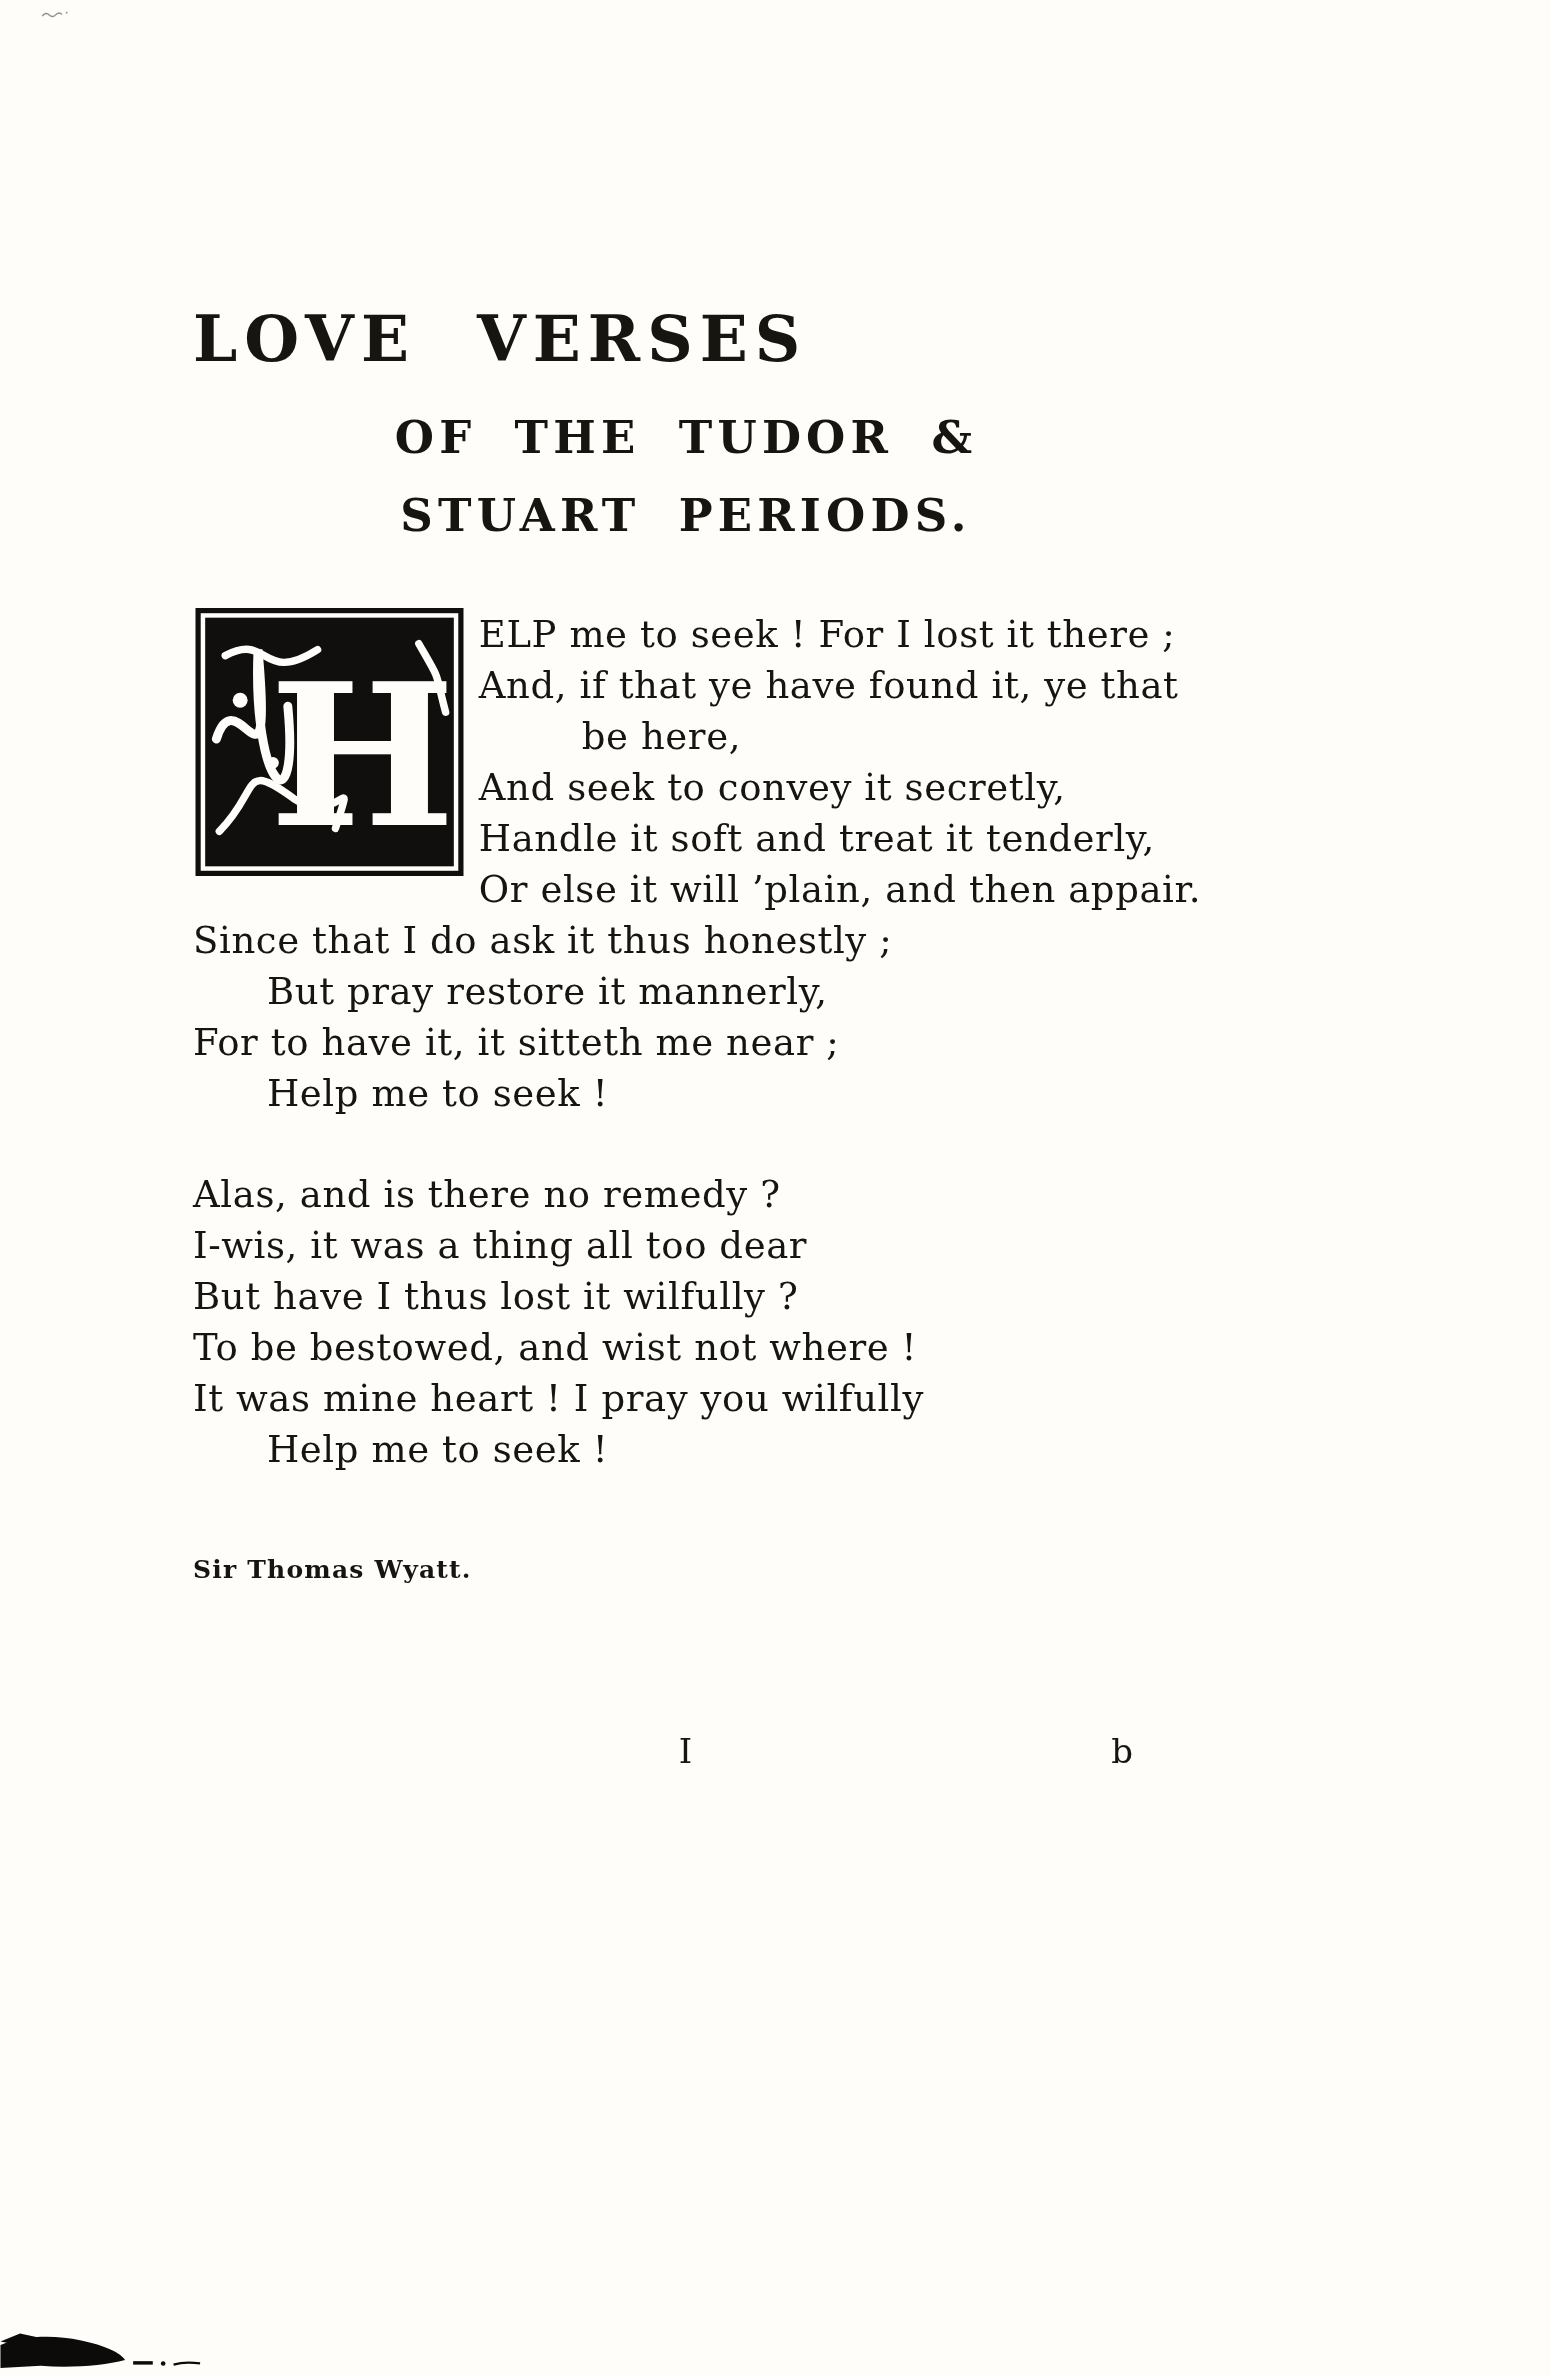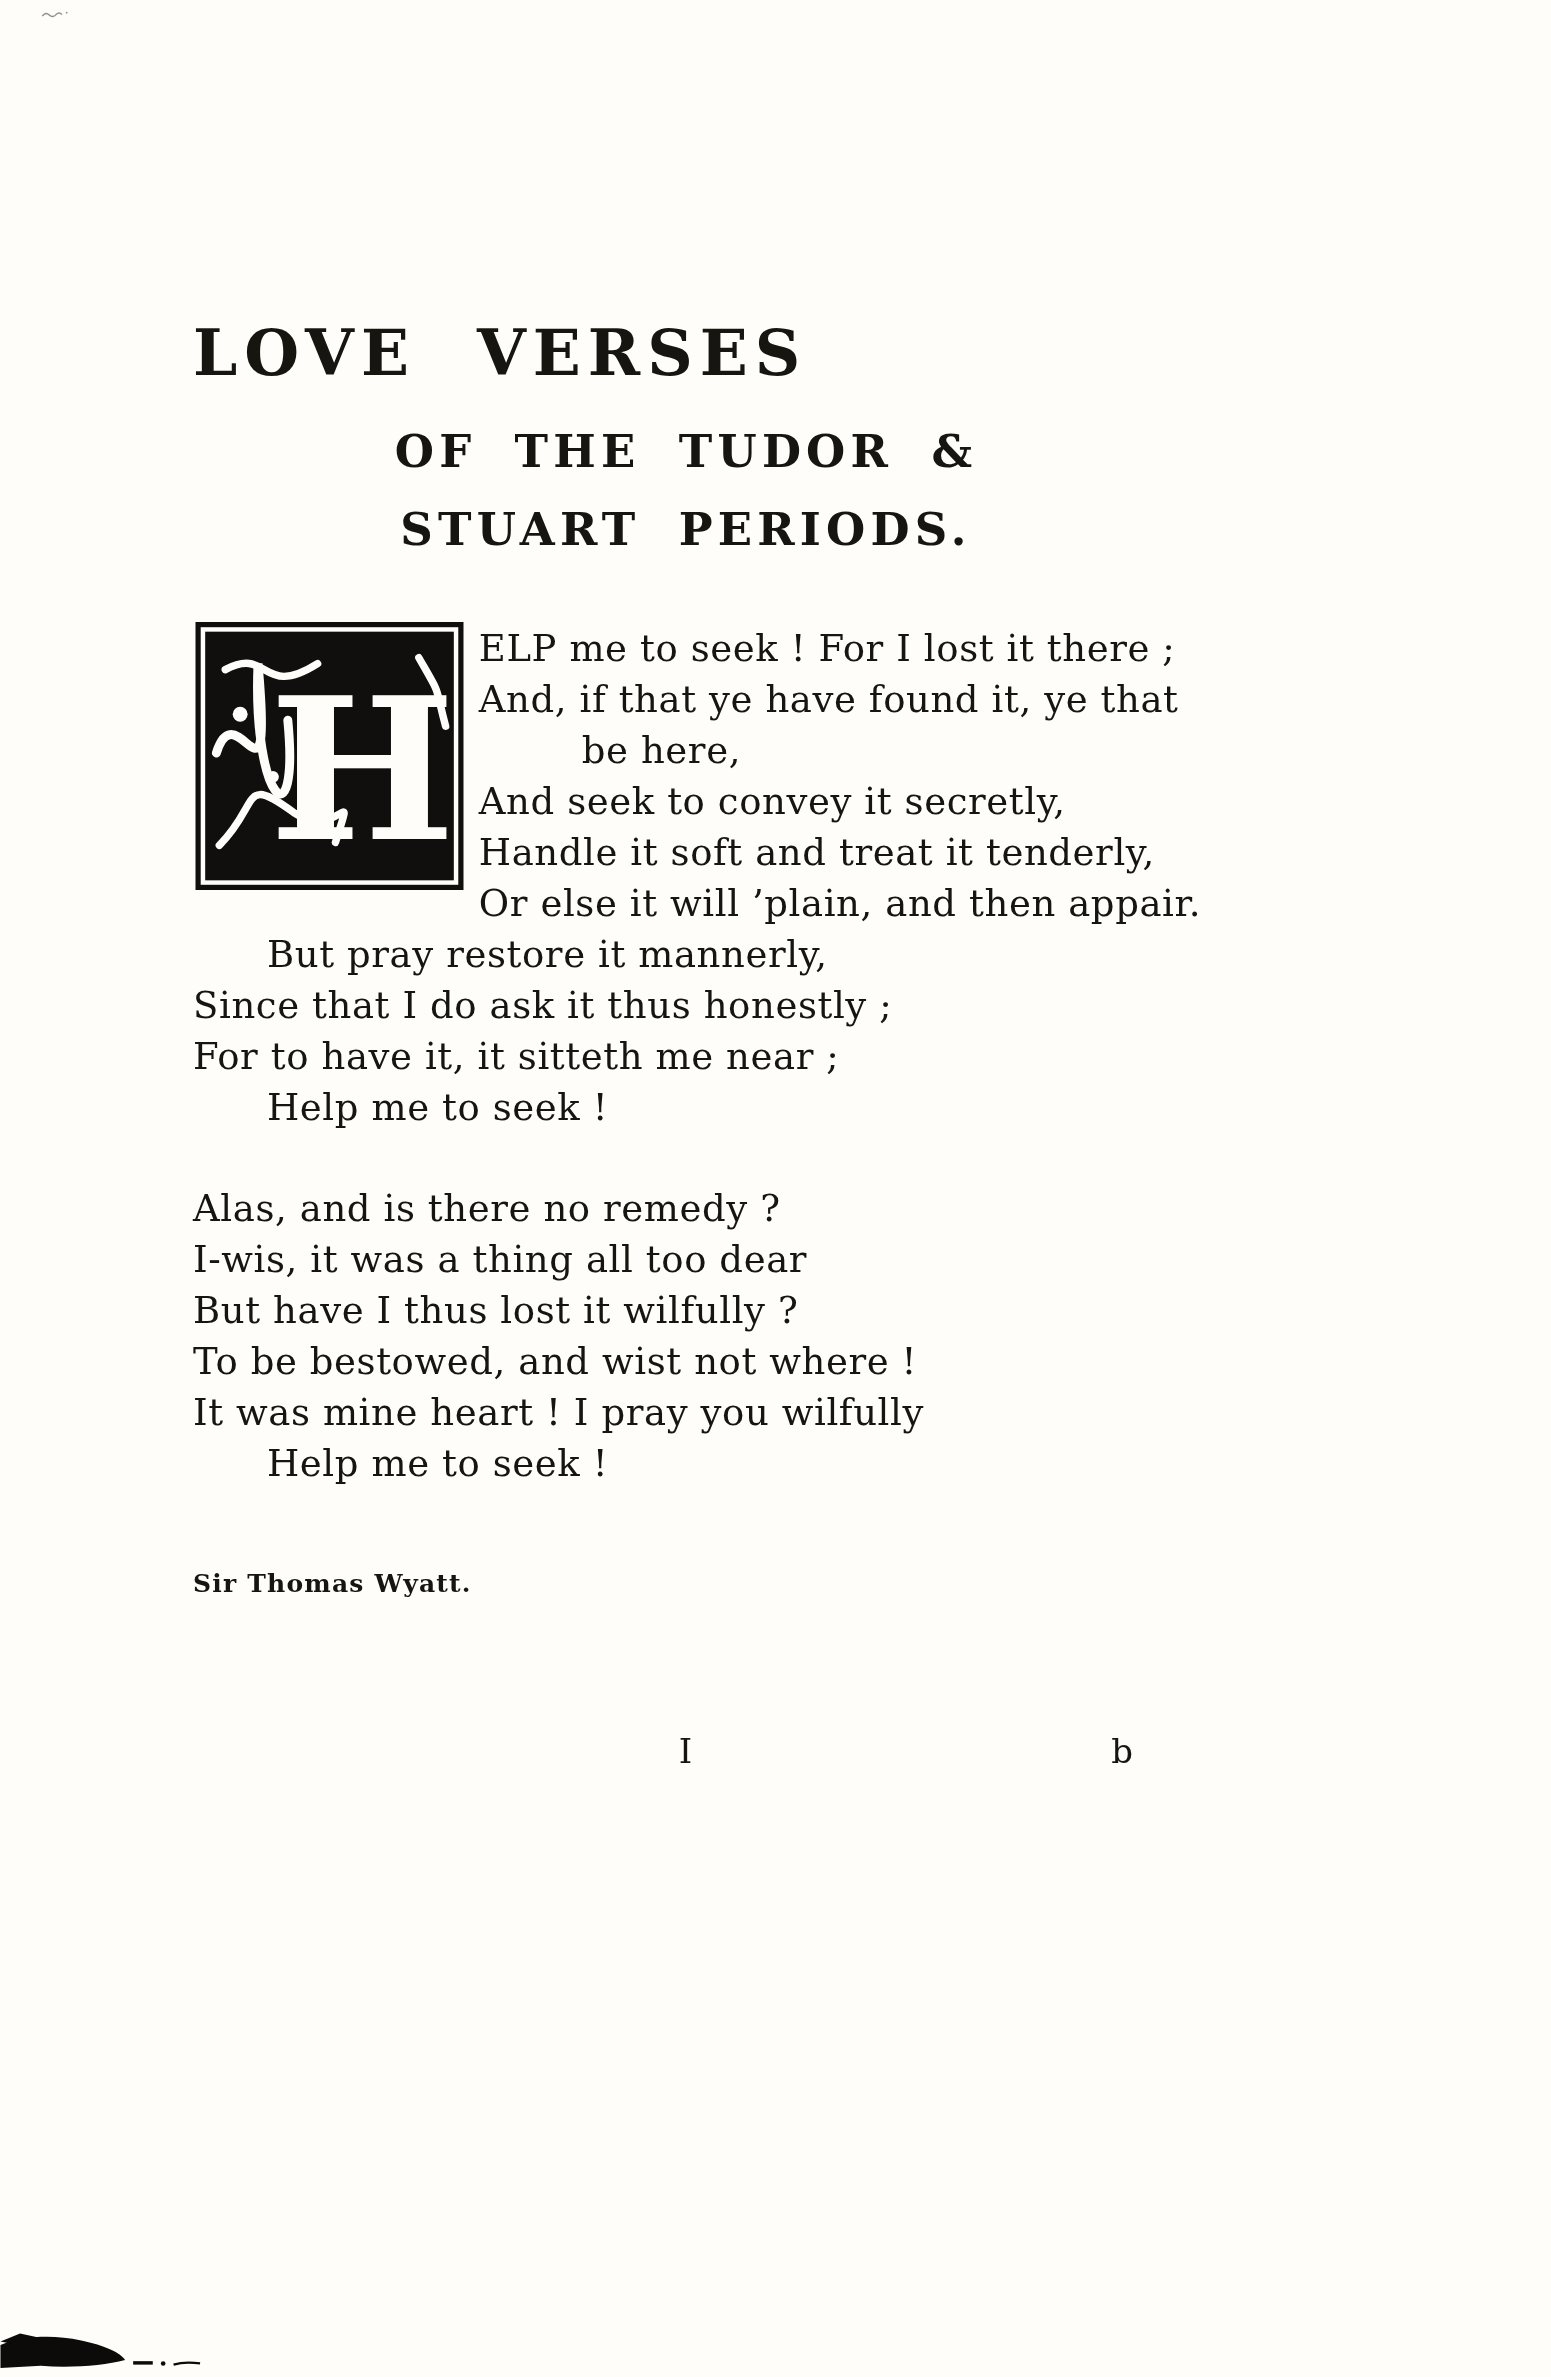--- a/index.html
+++ b/index.html
@@ -12,21 +12,21 @@
     width: 1552px;
     height: 2377px;
     background: #fefdfa;
     overflow: hidden;
     font-family: "DejaVu Serif", "Liberation Serif", serif;
     color: #17150f;
   }
   .content {
     position: absolute;
     left: 193px;
-    top: 318px;
+    top: 304px;
     width: 986px;
   }
   .book-title {
     margin: 0;
     font-size: 63px;
     font-weight: 600;
     letter-spacing: 7px;
     word-spacing: 32px;
     line-height: 1.12;
   }
@@ -150,22 +150,22 @@
           <div class="line">ELP me to seek ! For I lost it there ;</div>
           <div class="line">And, if that ye have found it, ye that</div>
           <div class="line indent-center">be here,</div>
           <div class="line">And seek to convey it secretly,</div>
           <div class="line">Handle it soft and treat it tenderly,</div>
           <div class="line">Or else it will ’plain, and then appair.</div>
         </div>
       </div>
 
       <div>
+        <div class="line">Since that I do ask it thus honestly ;</div>
         <div class="line indent1">But pray restore it mannerly,</div>
-        <div class="line">Since that I do ask it thus honestly ;</div>
         <div class="line">For to have it, it sitteth me near ;</div>
         <div class="line indent1">Help me to seek !</div>
       </div>
 
       <div class="stanza2">
         <div class="line">Alas, and is there no remedy ?</div>
         <div class="line">I-wis, it was a thing all too dear</div>
         <div class="line">But have I thus lost it wilfully ?</div>
         <div class="line">To be bestowed, and wist not where !</div>
         <div class="line">It was mine heart ! I pray you wilfully</div>

